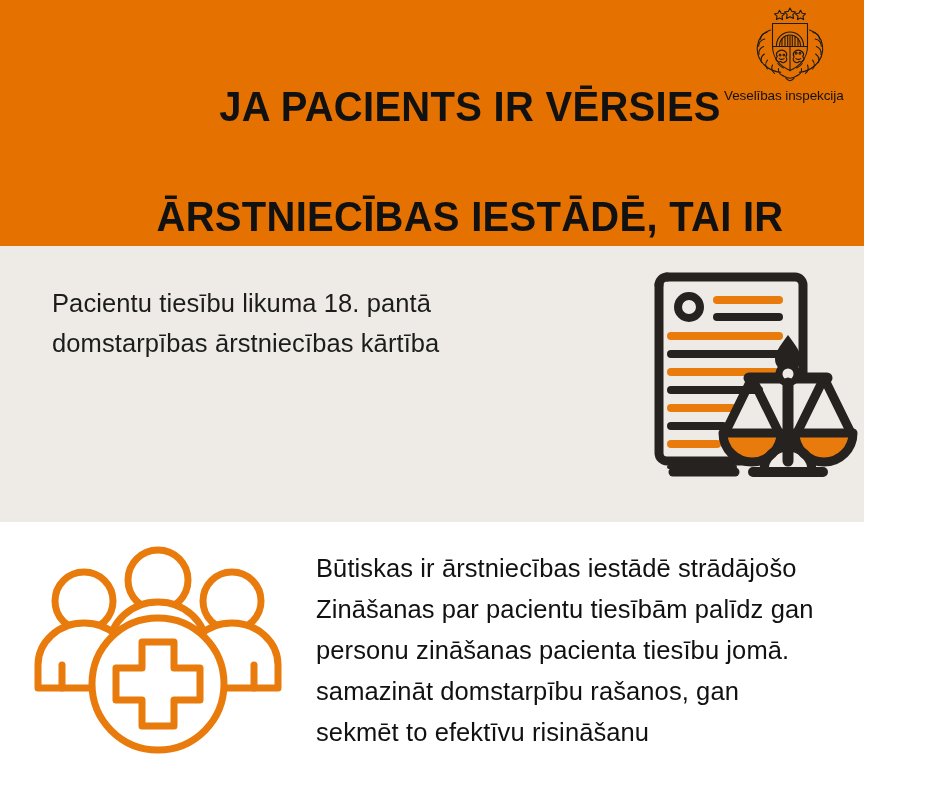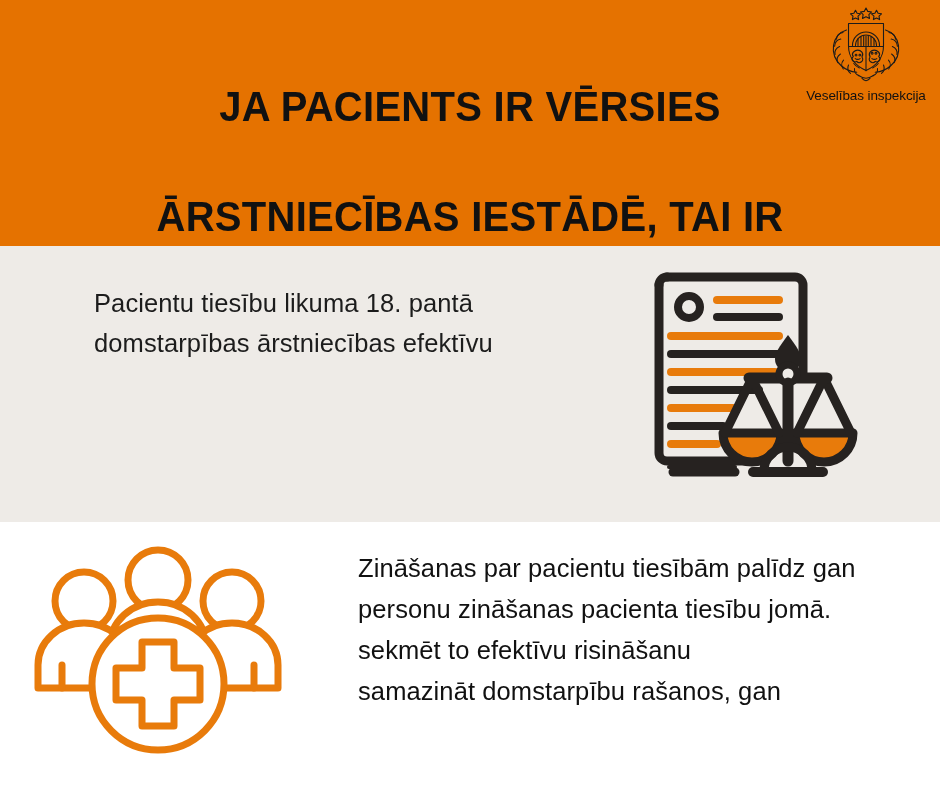--- a/index.html
+++ b/index.html
@@ -5,21 +5,21 @@
   html, body {
     margin: 0;
     padding: 0;
     background: #ffffff;
   }
   body {
     font-family: "Liberation Sans", sans-serif;
   }
   #poster {
     position: relative;
-    width: 940px;
+    width: 864px;
     height: 788px;
     overflow: hidden;
     background: #ffffff;
   }
 
   
   .header-band {
     position: absolute;
     left: 0;
     top: 0;
@@ -58,21 +58,20 @@
     left: 22px;
     top: 0;
     width: 88px;
     height: 80px;
   }
   .logo-caption {
     position: absolute;
     left: 0;
     top: 82px;
     width: 132px;
-    text-align: center;
     font-size: 13.5px;
     color: #111111;
     font-family: "Liberation Sans", sans-serif;
     letter-spacing: -0.1px;
   }
 
   
   .grey-band {
     position: absolute;
     left: 0;
@@ -120,21 +119,21 @@
     position: absolute;
     left: 316px;
     top: 548px;
     width: 600px;
     font-size: 25.5px;
     line-height: 41px;
     color: #111111;
     font-family: "Liberation Sans", sans-serif;
     letter-spacing: 0.1px;
   }
-  .pline { display: block; margin-left: 42px; }
+  .pline { display: block; }
 </style>
 </head>
 <body>
 
 <div id="poster">
 
   <div class="header-band"></div>
 
   <div class="header-title">
     <span class="tline">JA PACIENTS IR VĒRSIES</span>
@@ -180,21 +179,21 @@
         <path d="M40 72.4 c1.4 1.4 2.8 2.2 4 2.4 M48 72.4 c-1.4 1.4 -2.8 2.2 -4 2.4"></path>
       </g>
     </svg>
     <div class="logo-caption">Veselības inspekcija</div>
   </div>
 
   <div class="grey-band"></div>
 
   <div class="para-upper">
     <span class="pline">Pacientu tiesību likuma 18. pantā</span>
-    <span class="pline">domstarpības ārstniecības efektīvu</span>
+    <span class="pline">domstarpības ārstniecības kārtība</span>
   </div>
 
   <svg class="doc-icon" viewBox="0 0 270 250">
     <g>
 
       <path d="M22 22 h128 a8 8 0 0 1 8 8 v92" fill="none" stroke="#262220" stroke-width="9" stroke-linecap="round" stroke-linejoin="round"></path>
       <path d="M14 30 a8 8 0 0 1 8 -8" fill="none" stroke="#262220" stroke-width="9" stroke-linecap="round"></path>
       <path d="M14 30 v168 a8 8 0 0 0 8 8 h88" fill="none" stroke="#262220" stroke-width="9" stroke-linecap="round" stroke-linejoin="round"></path>
 
       <path d="M28 217 h62" fill="none" stroke="#262220" stroke-width="9" stroke-linecap="round"></path>
@@ -251,19 +250,20 @@
       <circle cx="210" cy="57" r="29" fill="#ffffff"></circle>
       <path d="M164 144 v-23 a46 42 0 0 1 92 0 v23 z" fill="#ffffff"></path>
       <path d="M188 144 v-23 M232 144 v-23"></path>
 
       <circle cx="136" cy="140" r="66" fill="#ffffff"></circle>
       <path d="M120 98 h32 v26 h26 v32 h-26 v26 h-32 v-26 h-26 v-32 h26 z" fill="#ffffff"></path>
     </g>
   </svg>
 
   <div class="para-lower">
+    <span class="pline">Būtiskas ir ārstniecības iestādē strādājošo</span>
     <span class="pline">Zināšanas par pacientu tiesībām palīdz gan</span>
     <span class="pline">personu zināšanas pacienta tiesību jomā.</span>
+    <span class="pline">samazināt domstarpību rašanos, gan</span>
     <span class="pline">sekmēt to efektīvu risināšanu</span>
-    <span class="pline">samazināt domstarpību rašanos, gan</span>
   </div>
 
 </div>
 
 </body></html>

